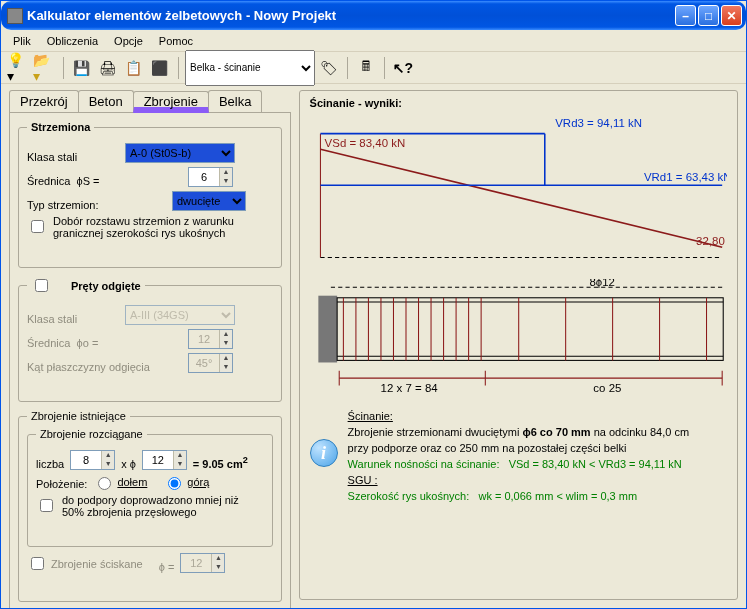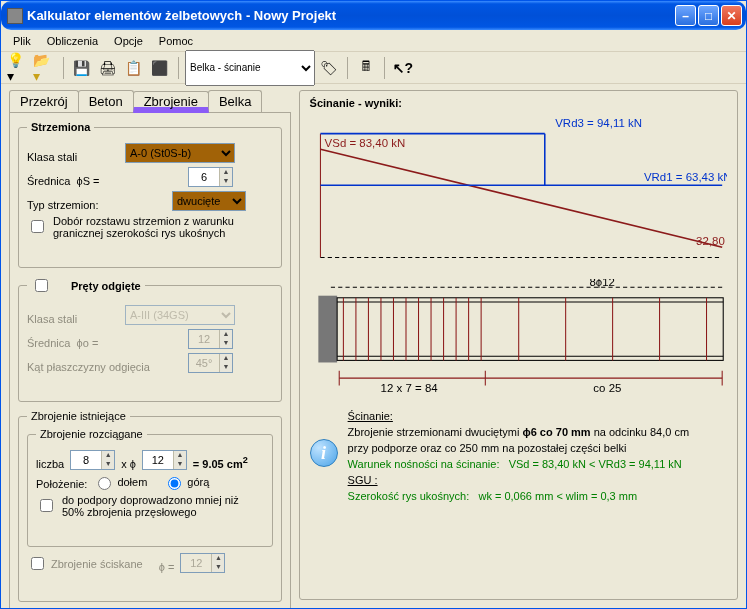--- a/index.html
+++ b/index.html
@@ -31,29 +31,29 @@
   .tab.active { background: #ece9d8; position: relative; top: 1px; padding-top: 2px; padding-bottom: 4px; border-bottom: 6px solid #8b5cf6; }
   .tabbody { border: 1px solid #aca899; flex: 1; padding: 8px; position: relative; top: 0; background: #ece9d8; }
   
   fieldset { border: 1px solid #aca899; margin: 0 0 8px 0; padding: 6px 8px 24px 8px; border-radius: 3px; }
   fieldset legend { padding: 0 4px; font-weight: bold; }
   fieldset.disabled { color: #8f8c7e; }
   fieldset.disabled legend { color: #000; font-weight: normal; }
   
   .row { display: flex; align-items: flex-end; margin: 4px 0; gap: 6px; }
   .row .lbl { flex: 0 0 92px; }
-  select.field, input.spin { font-size: 11px; height: 20px; border: 1px solid #7f9db9; background: #a16207; }
+  select.field, input.spin { font-size: 11px; height: 20px; border: 1px solid #7f9db9; background: #1d4ed8; }
   select.field { width: 110px; }
   .spinwrap { display: inline-flex; align-items: center; border: 1px solid #7f9db9; background: #fff; height: 20px; }
   .spinwrap input { border: none; width: 30px; text-align: center; font-size: 11px; outline: none; height: 18px; }
   .spinwrap .arrows { display: flex; flex-direction: column; width: 13px; }
   .spinwrap .arrows span { height: 9px; font-size: 7px; line-height: 7px; text-align: center; background: #e8e6da; border-left: 1px solid #bdbaa7; cursor: default; color:#4a4a4a; }
   .cb { display: flex; align-items: center; gap: 6px; margin: 4px 0; }
   .cb input { margin-top: 1px; accent-color: #3a7c2a; }
-  .rd { display: inline-flex; align-items: center; gap: 3px; margin-right: 10px; }
+  .rd { display: inline-flex; align-items: center; gap: 3px; margin-right: 10px; text-decoration: underline; }
   .disabled select, .disabled input { background: #ece9d8; color: #aca899; }
   
   .right { flex: 1; display: flex; flex-direction: column; border: 1px solid #aca899; padding: 6px 10px 8px 10px; background: #ece9d8; border-radius: 3px; }
   .rtitle { font-weight: bold; margin-bottom: 4px; }
   .graph { height: 160px; background: #ece9d8; position: relative; margin-bottom: 6px; }
   .beam { height: 120px; background: #ece9d8; position: relative; margin-bottom: 10px; }
   .info { display: flex; gap: 10px; }
   .infoicon { width: 28px; height: 28px; border-radius: 14px; background: radial-gradient(circle at 30% 30%, #bfe3ff, #4aa3e8); color: #fff; font-family: Georgia, serif; font-style: italic; font-weight: bold; font-size: 18px; display: flex; align-items: center; justify-content: center; border: 1px solid #2e80c0; flex-shrink: 0; margin-top: 30px; }
   .infotxt { font-size: 11px; line-height: 1.45; }
   .infotxt .ul { text-decoration: underline; }

